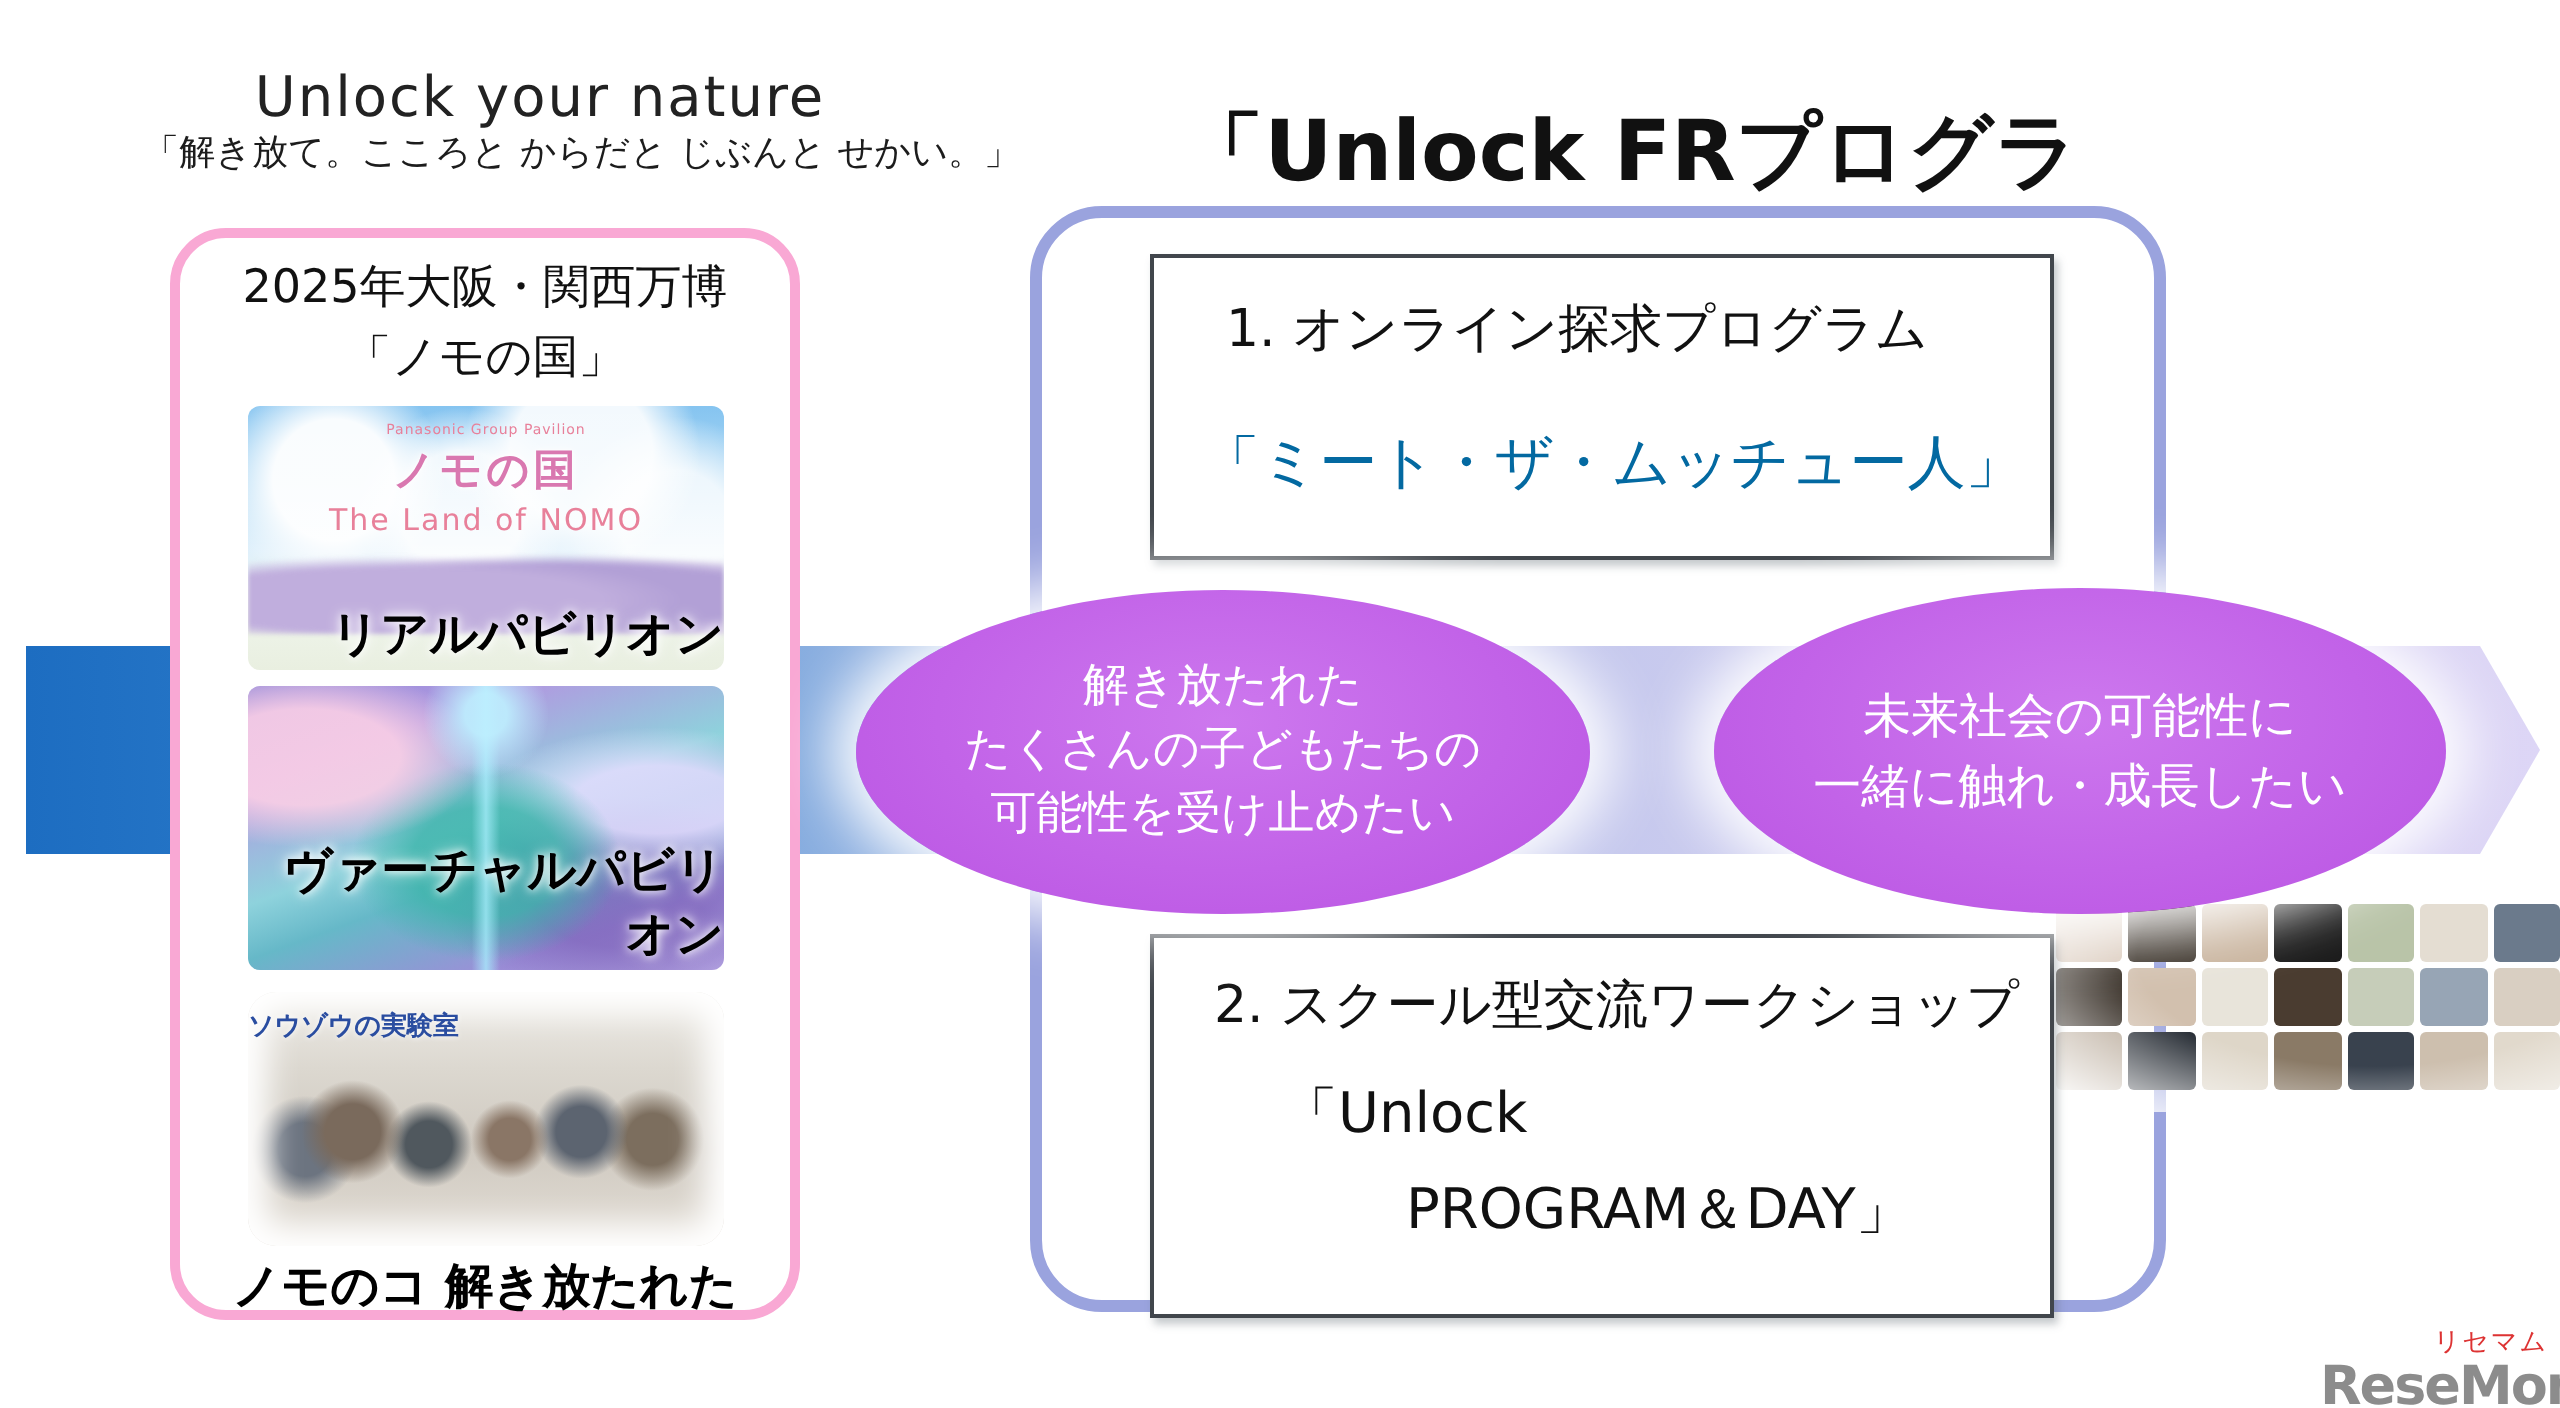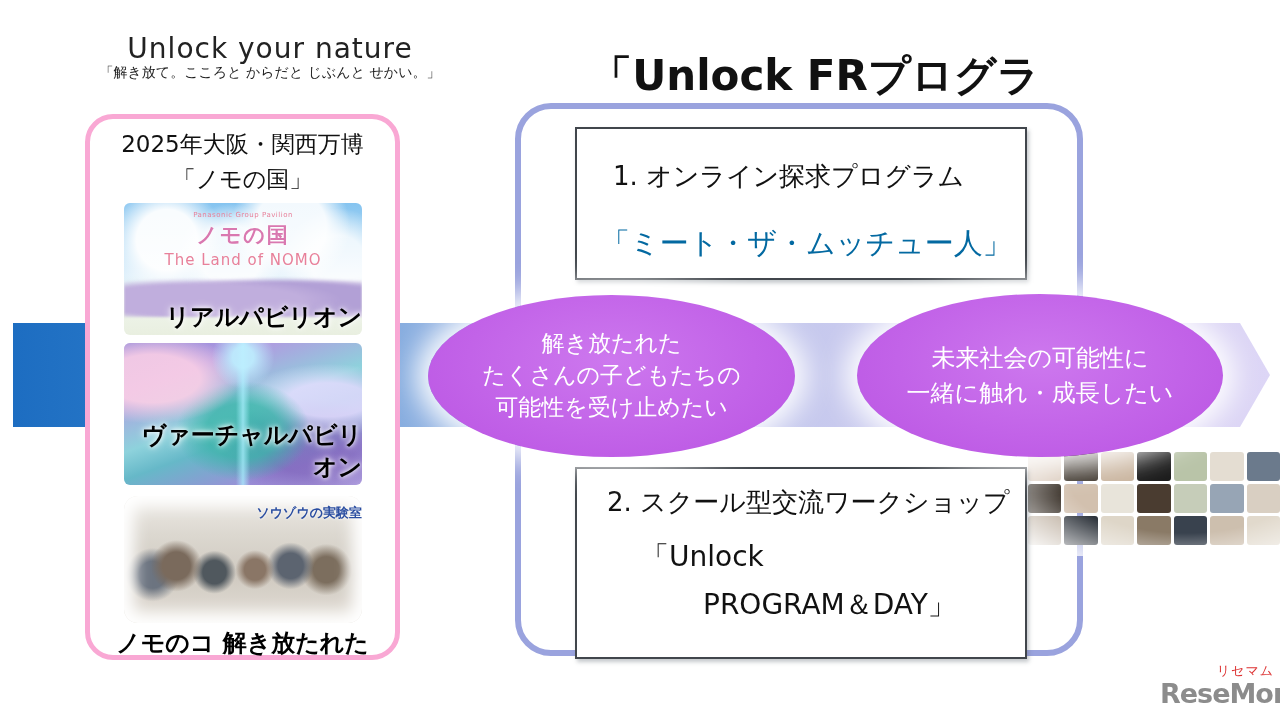--- a/index.html
+++ b/index.html
@@ -3,40 +3,40 @@
 <meta charset="utf-8">
 <style>
   html,body{margin:0;padding:0;background:#fff;}
   body{width:1280px;height:704px;overflow:hidden;position:relative;
        font-family:"DejaVu Sans","Liberation Sans",sans-serif;color:#1c1c1c;}
   .stage{position:absolute;inset:0;width:1280px;height:704px;background:#fff;}
 
   
   .left-title{position:absolute;left:40px;top:32px;width:460px;text-align:center;
               font-size:28px;letter-spacing:1px;color:#222;}
-  .left-subtitle{position:absolute;left:30px;top:64px;width:480px;text-align:center;
-              font-size:14px;color:#1c1c1c;}
+  .left-subtitle{position:absolute;left:30px;top:64px;width:480px;text-align:right;
+              font-size:18px;color:#1c1c1c;}
   .right-title{position:absolute;left:555px;top:48px;width:520px;text-align:center;
               font-size:42px;font-weight:700;color:#111;}
 
   
   .band{position:absolute;left:13px;top:323px;width:1257px;height:104px;z-index:2;
         background:linear-gradient(90deg,#1d6dc1 0%,#2373c5 6%,#6ea2da 22%,
                    #9db7e4 38%,#bfc5ec 55%,#ccccef 70%,#d6d0f2 85%,#ddd6f6 100%);
         clip-path:polygon(0 0,calc(100% - 30px) 0,100% 50%,calc(100% - 30px) 100%,0 100%);}
 
   
   .central-panel{position:absolute;left:515px;top:103px;width:568px;height:553px;
         background:#fff;border:6px solid #9aa3de;border-radius:36px;z-index:1;box-sizing:border-box;}
 
   .program-box{position:absolute;width:452px;background:#fff;border:2px solid #41464c;
         box-shadow:2px 3px 4px rgba(90,100,110,.35);z-index:5;box-sizing:border-box;}
   .box1{left:575px;top:127px;height:153px;}
   .box2{left:575px;top:467px;height:192px;}
-  .box-line1{font-size:26px;font-weight:500;color:#111;margin:30px 0 0 36px;}
+  .box-line1{font-size:26px;font-weight:500;color:#111;margin:18px 0 0 36px;}
   .box1 .box-line2{font-size:29px;color:#0369a1;margin:30px 0 0 24px;}
   .box2 .box-line1{margin-top:16px;margin-left:30px;}
   .box2 .box-line2{font-size:28px;color:#111;margin:18px 0 0 64px;}
   .box2 .box-line3{font-size:28px;color:#111;margin:10px 0 0 126px;}
 
   
   .bubble{position:absolute;z-index:6;border-radius:50%;
         background:radial-gradient(ellipse at 50% 40%,#cd78ee 0%,#c263e8 55%,#b953e2 100%);
         box-shadow:0 0 28px 12px rgba(255,255,255,.95);
         display:flex;flex-direction:column;justify-content:center;align-items:center;
@@ -77,21 +77,21 @@
   .img-photo{top:377px;height:127px;border-radius:14px;
         background:
         radial-gradient(circle at 22% 55%, #7a6a5c 0 7%, transparent 13%),
         radial-gradient(circle at 38% 60%, #50585e 0 7%, transparent 13%),
         radial-gradient(circle at 55% 58%, #8a7666 0 7%, transparent 13%),
         radial-gradient(circle at 70% 55%, #5c6470 0 7%, transparent 13%),
         radial-gradient(circle at 85% 58%, #7c6e5e 0 6%, transparent 12%),
         radial-gradient(circle at 12% 62%, #6c7480 0 6%, transparent 12%),
         linear-gradient(180deg,#edebe6 0%,#dcd8d0 30%,#cfc9c0 62%,#e4dfd7 100%);
         box-shadow:inset 0 0 16px 10px #fff;}
-  .photo-banner{position:absolute;top:8px;left:0;right:0;text-align:right;
+  .photo-banner{position:absolute;top:8px;left:0;right:0;text-align:left;
         font-size:13px;font-weight:700;color:#2a4da0;text-shadow:0 0 3px #fff;}
   .img-caption{position:absolute;bottom:2px;left:0;right:0;text-align:right;
         font-size:24px;font-weight:600;color:#000;
         text-shadow:0 0 4px #fff,0 0 8px #fff;}
   .caption-below{position:absolute;top:508px;left:0;width:100%;text-align:center;
         font-size:24px;font-weight:600;color:#000;}
 
   
   .mosaic{position:absolute;left:1028px;top:452px;width:252px;height:96px;z-index:4;}
   .mosaic-grid{display:grid;grid-template-columns:repeat(7,1fr);grid-auto-rows:29px;gap:3px;}

